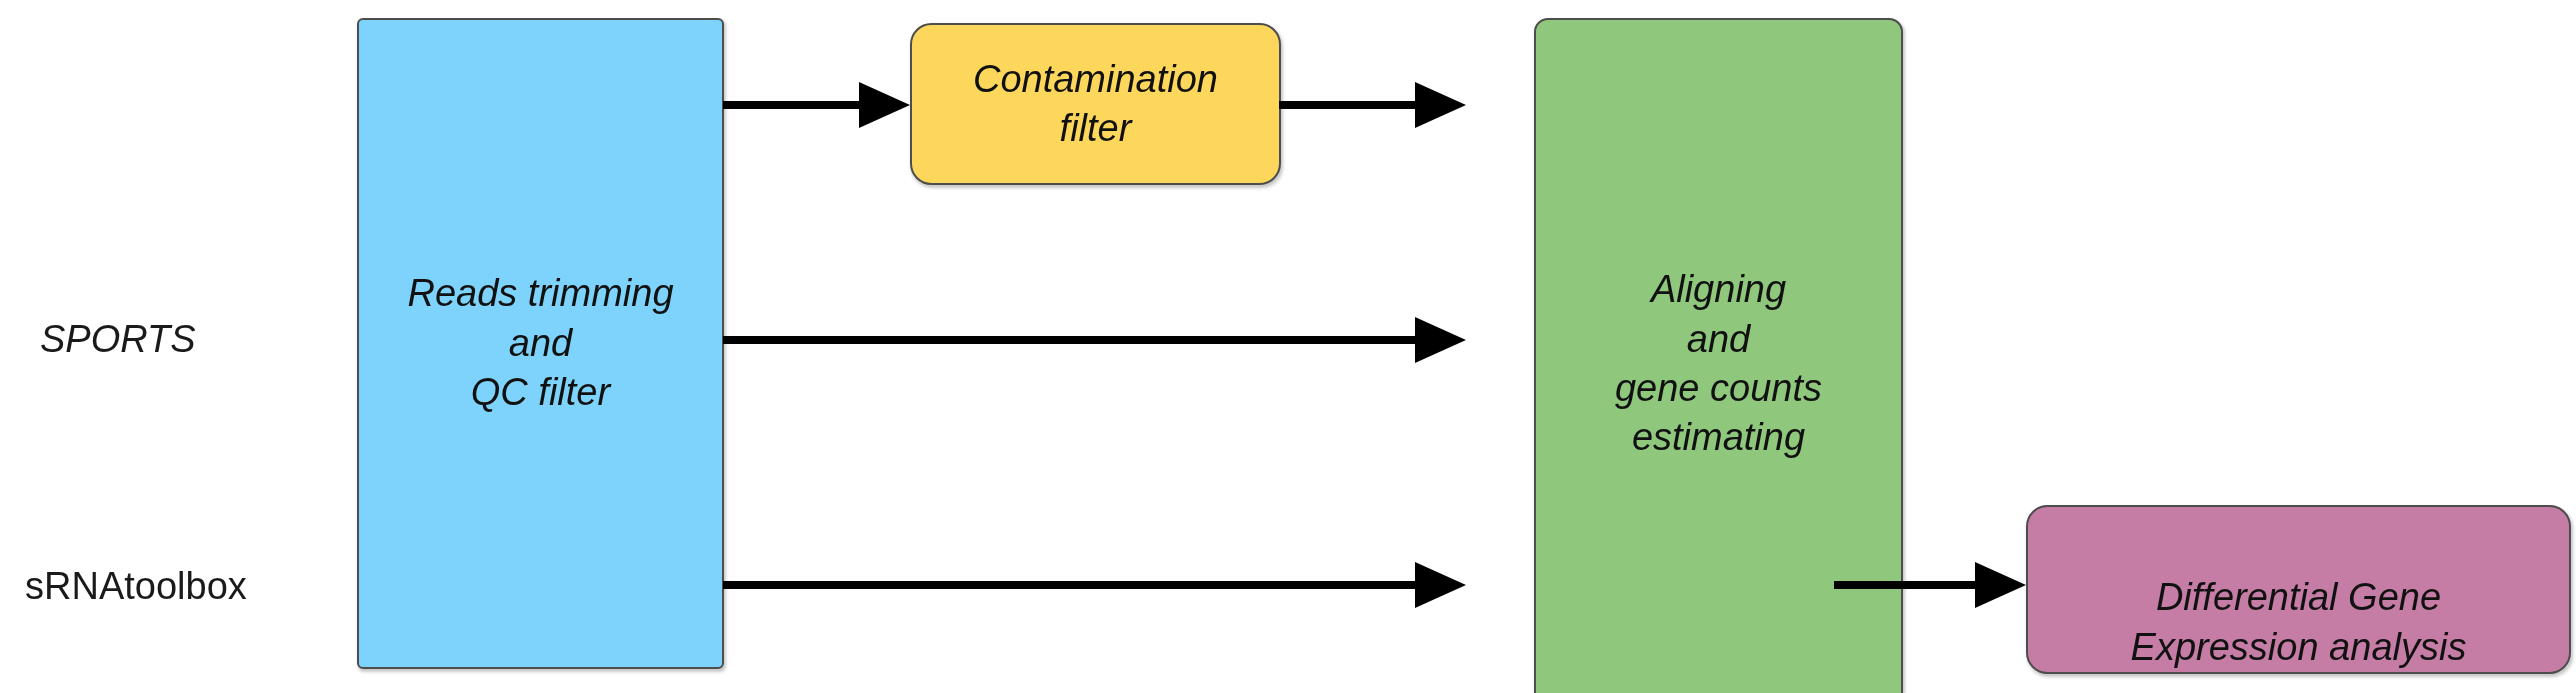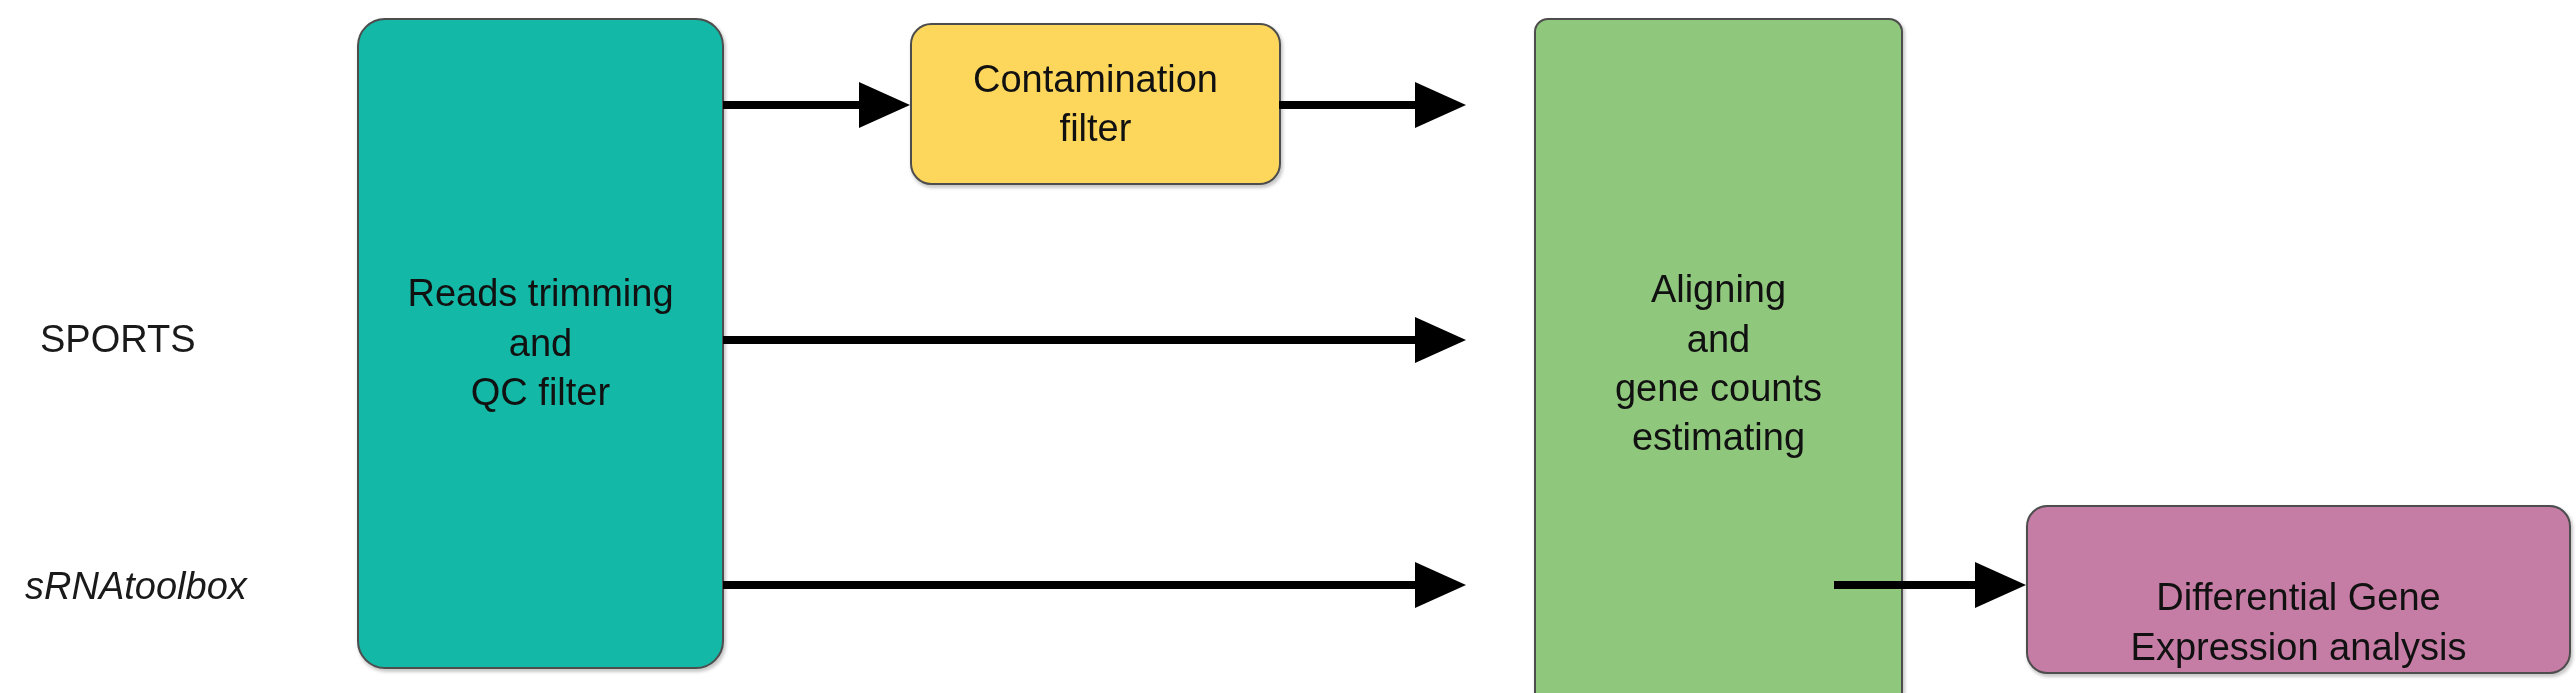--- a/index.html
+++ b/index.html
@@ -36,26 +36,27 @@
     color: #111111;
     font-size: 38px;
     line-height: 1.30;
     box-shadow: 1.6px 2.5px 3.3px rgba(0,0,0,0.22);
   }
   .node .node-text {
     width: 100%;
     white-space: pre-line;
     padding: 0 11px;
     box-sizing: border-box;
+    font-style: italic;
   }
   #node-trim {
     left: 357px;  top: 18px;
     width: 367px; height: 651px;
-    background: #14b8a6;
-    border-radius: 28px;
+    background: #7dd3fc;
+    border-radius: 6px;
   }
   #node-contam {
     left: 910px; top: 23px;
     width: 371px; height: 162px;
     background: #fdd75b;
     border-radius: 21.4px;
   }
   #node-align {
     left: 1534px; top: 18px;
     width: 369px; height: 692px;
@@ -89,22 +90,22 @@
     border-bottom: 23px solid transparent;
     border-left: 51px solid #000000;
   }
   #arrow-trim-contam { left: 723px;  top: 105px; width: 187px; }
   #arrow-contam-align { left: 1279px; top: 105px; width: 187px; }
   #arrow-trim-align-mid { left: 723px;  top: 340px; width: 743px; }
   #arrow-trim-align-bot { left: 723px;  top: 585px; width: 743px; }
   #arrow-align-dge { left: 1834px; top: 585px; width: 192px; }
 
   #label-srnanalyzer { left: 25px;  top: 37px; }
-  #label-sports      { left: 40px;  top: 319px; }
-  #label-srnatoolbox { left: 25px;  top: 566px; font-style: italic; }
+  #label-sports      { left: 40px;  top: 319px; font-style: italic; }
+  #label-srnatoolbox { left: 25px;  top: 566px; }
 </style>
 </head>
 <body>
 
 <div id="canvas">
 
 
   <div class="row-label" id="label-sports">SPORTS</div>
 
   <div class="row-label" id="label-srnatoolbox">sRNAtoolbox</div>

